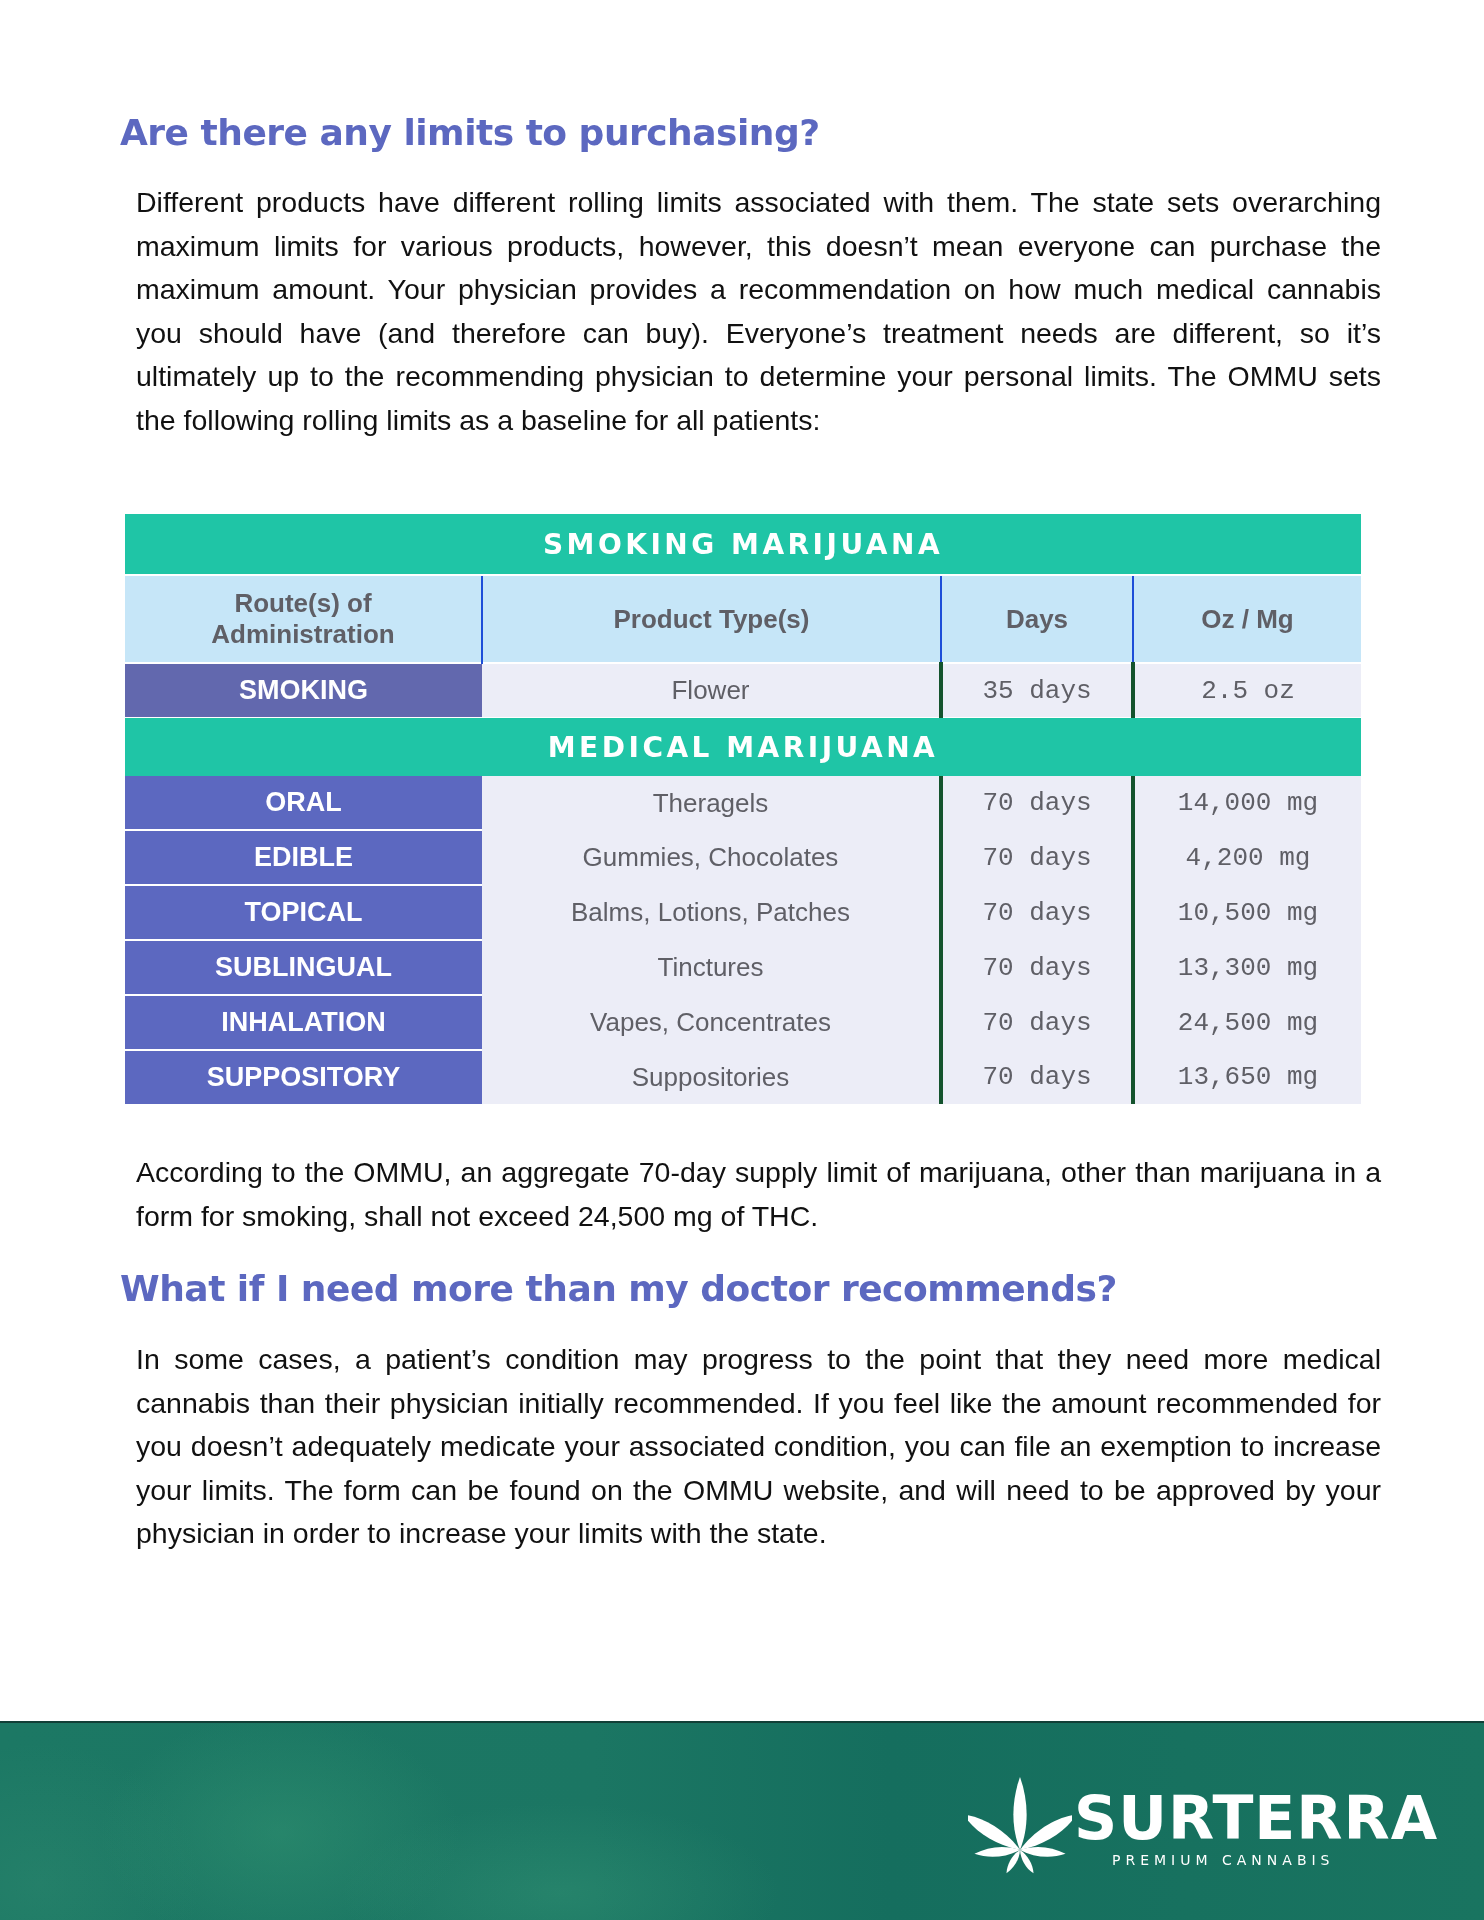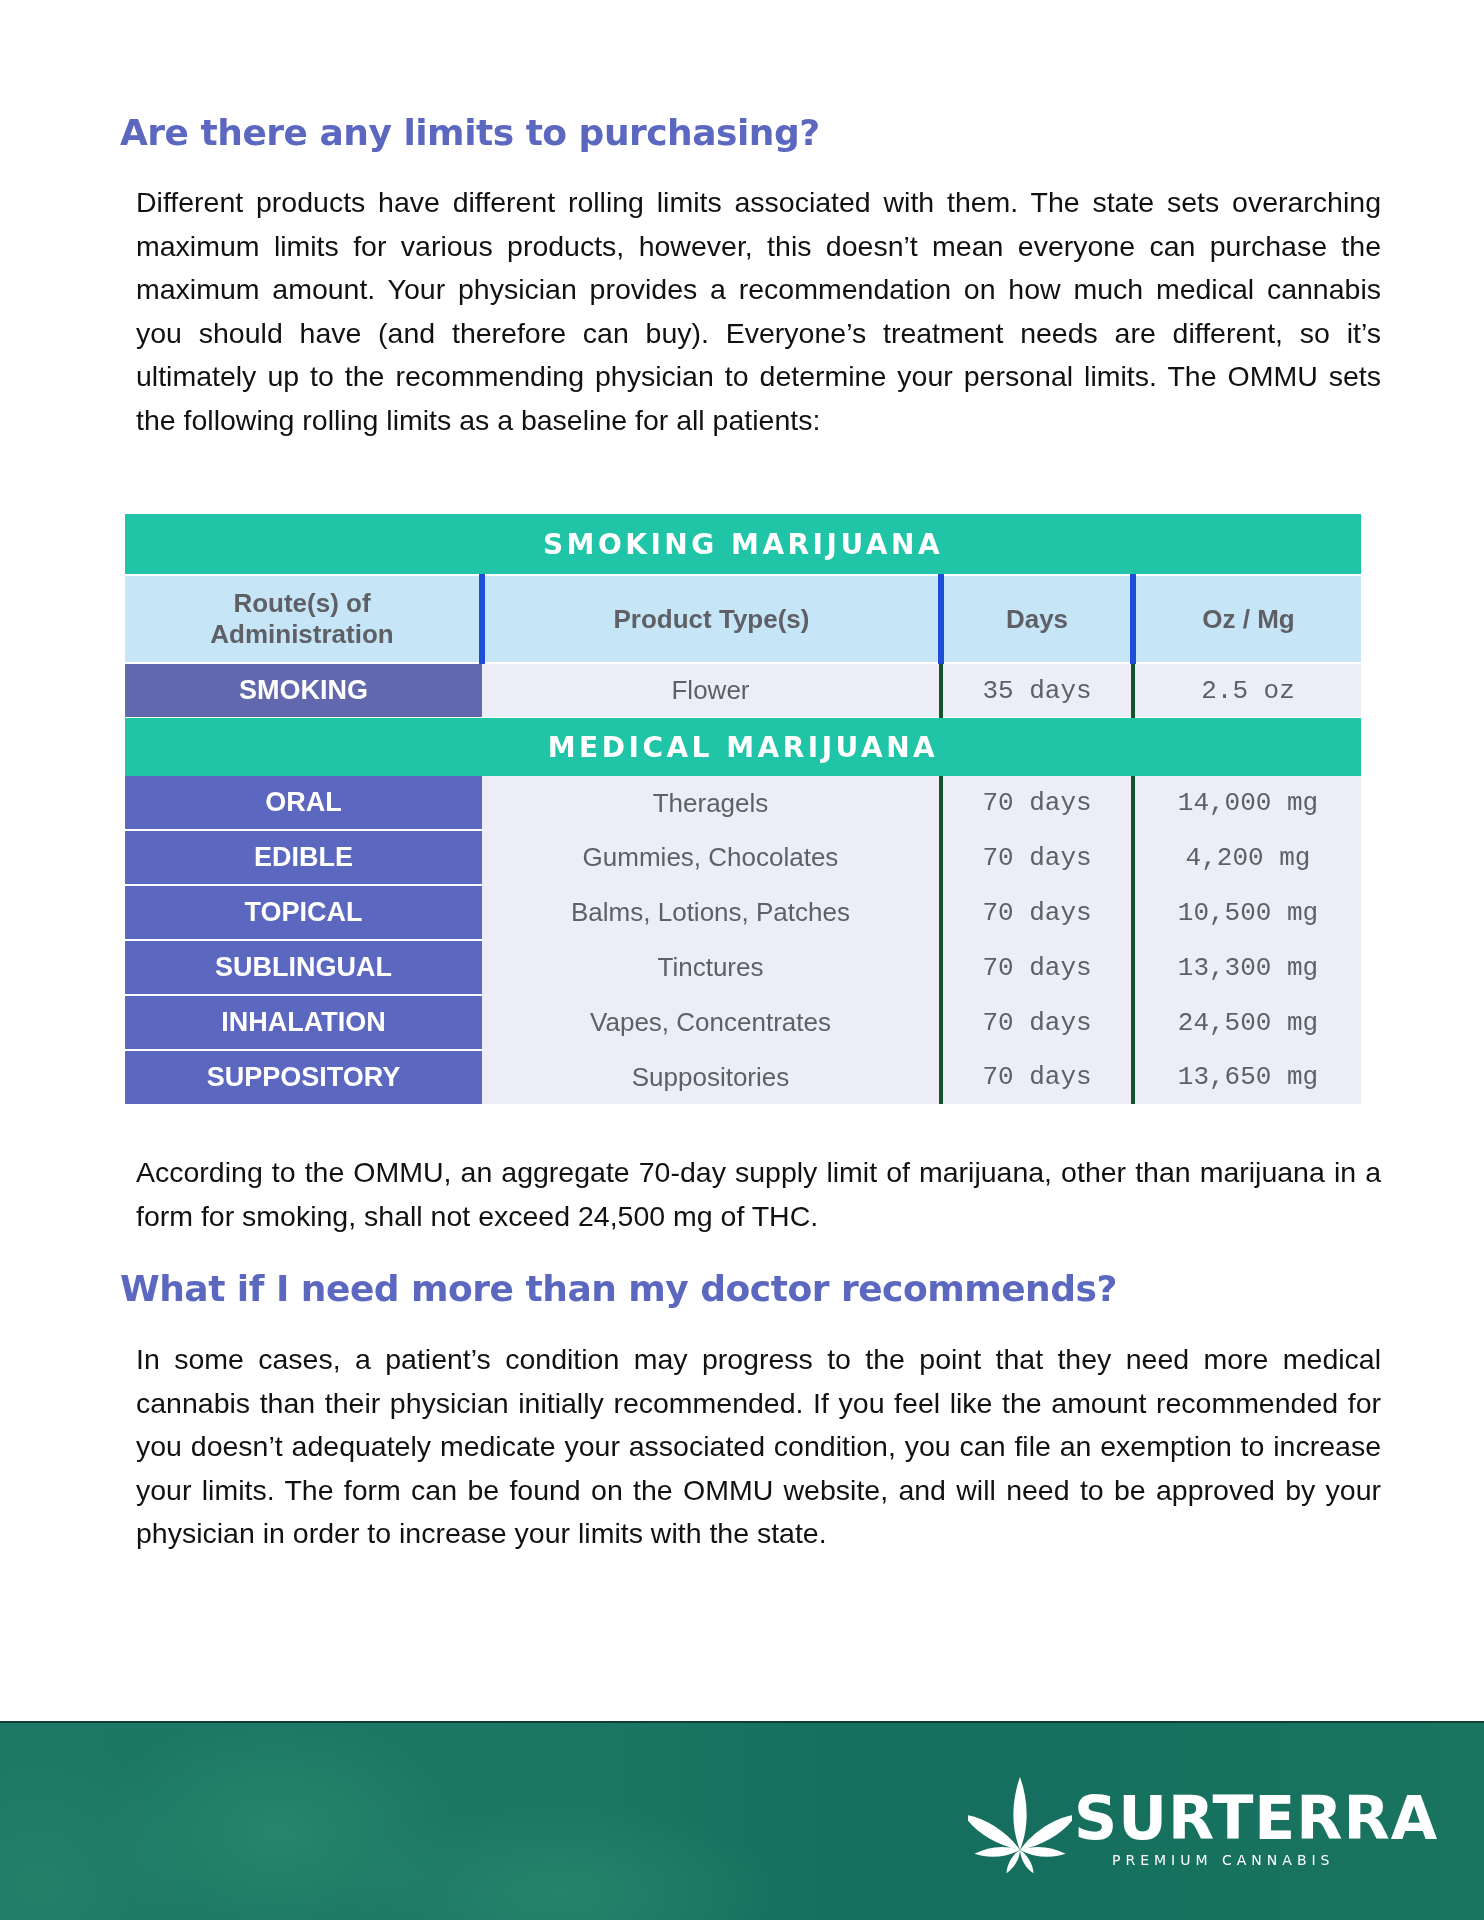--- a/index.html
+++ b/index.html
@@ -38,21 +38,21 @@
     background: #1fc5a6; color: #ffffff; font-weight: bold;
     font-family: "DejaVu Sans", sans-serif;
     font-size: 28px; letter-spacing: 3.5px; height: 60px;
   }
   .band.medical td { height: 58px; border-top: 1px solid #ffffff; margin-left: 12px; }
   .colhead th {
     background: #c6e6f8; color: #5f5f66; font-weight: bold;
     font-size: 26px; line-height: 31px; height: 86px;
     border-top: 2px solid #ffffff;
   }
-  .colhead th + th { border-left: 6px solid #1d4ed8; }
+  .colhead th + th { border-left: 2px solid #1d4ed8; }
   .row td { height: 53px; font-size: 26px; color: #5f5f66; background: #ecedf7; }
   .row td.route {
     background: #5c68c0; color: #ffffff; font-weight: bold; font-size: 27px;
     border-bottom: 2px solid #ffffff;
   }
   .row.smoking td { border-top: 2px solid #ffffff; }
   .row.smoking td.route { background: #6268ae; border-bottom: none; margin-left: 24px; }
   .row td.days, .row td.amount { border-left: 4px solid #14532d; font-family: Liberation Mono, monospace; }
   .row.last td.route { border-bottom: none; }
 

